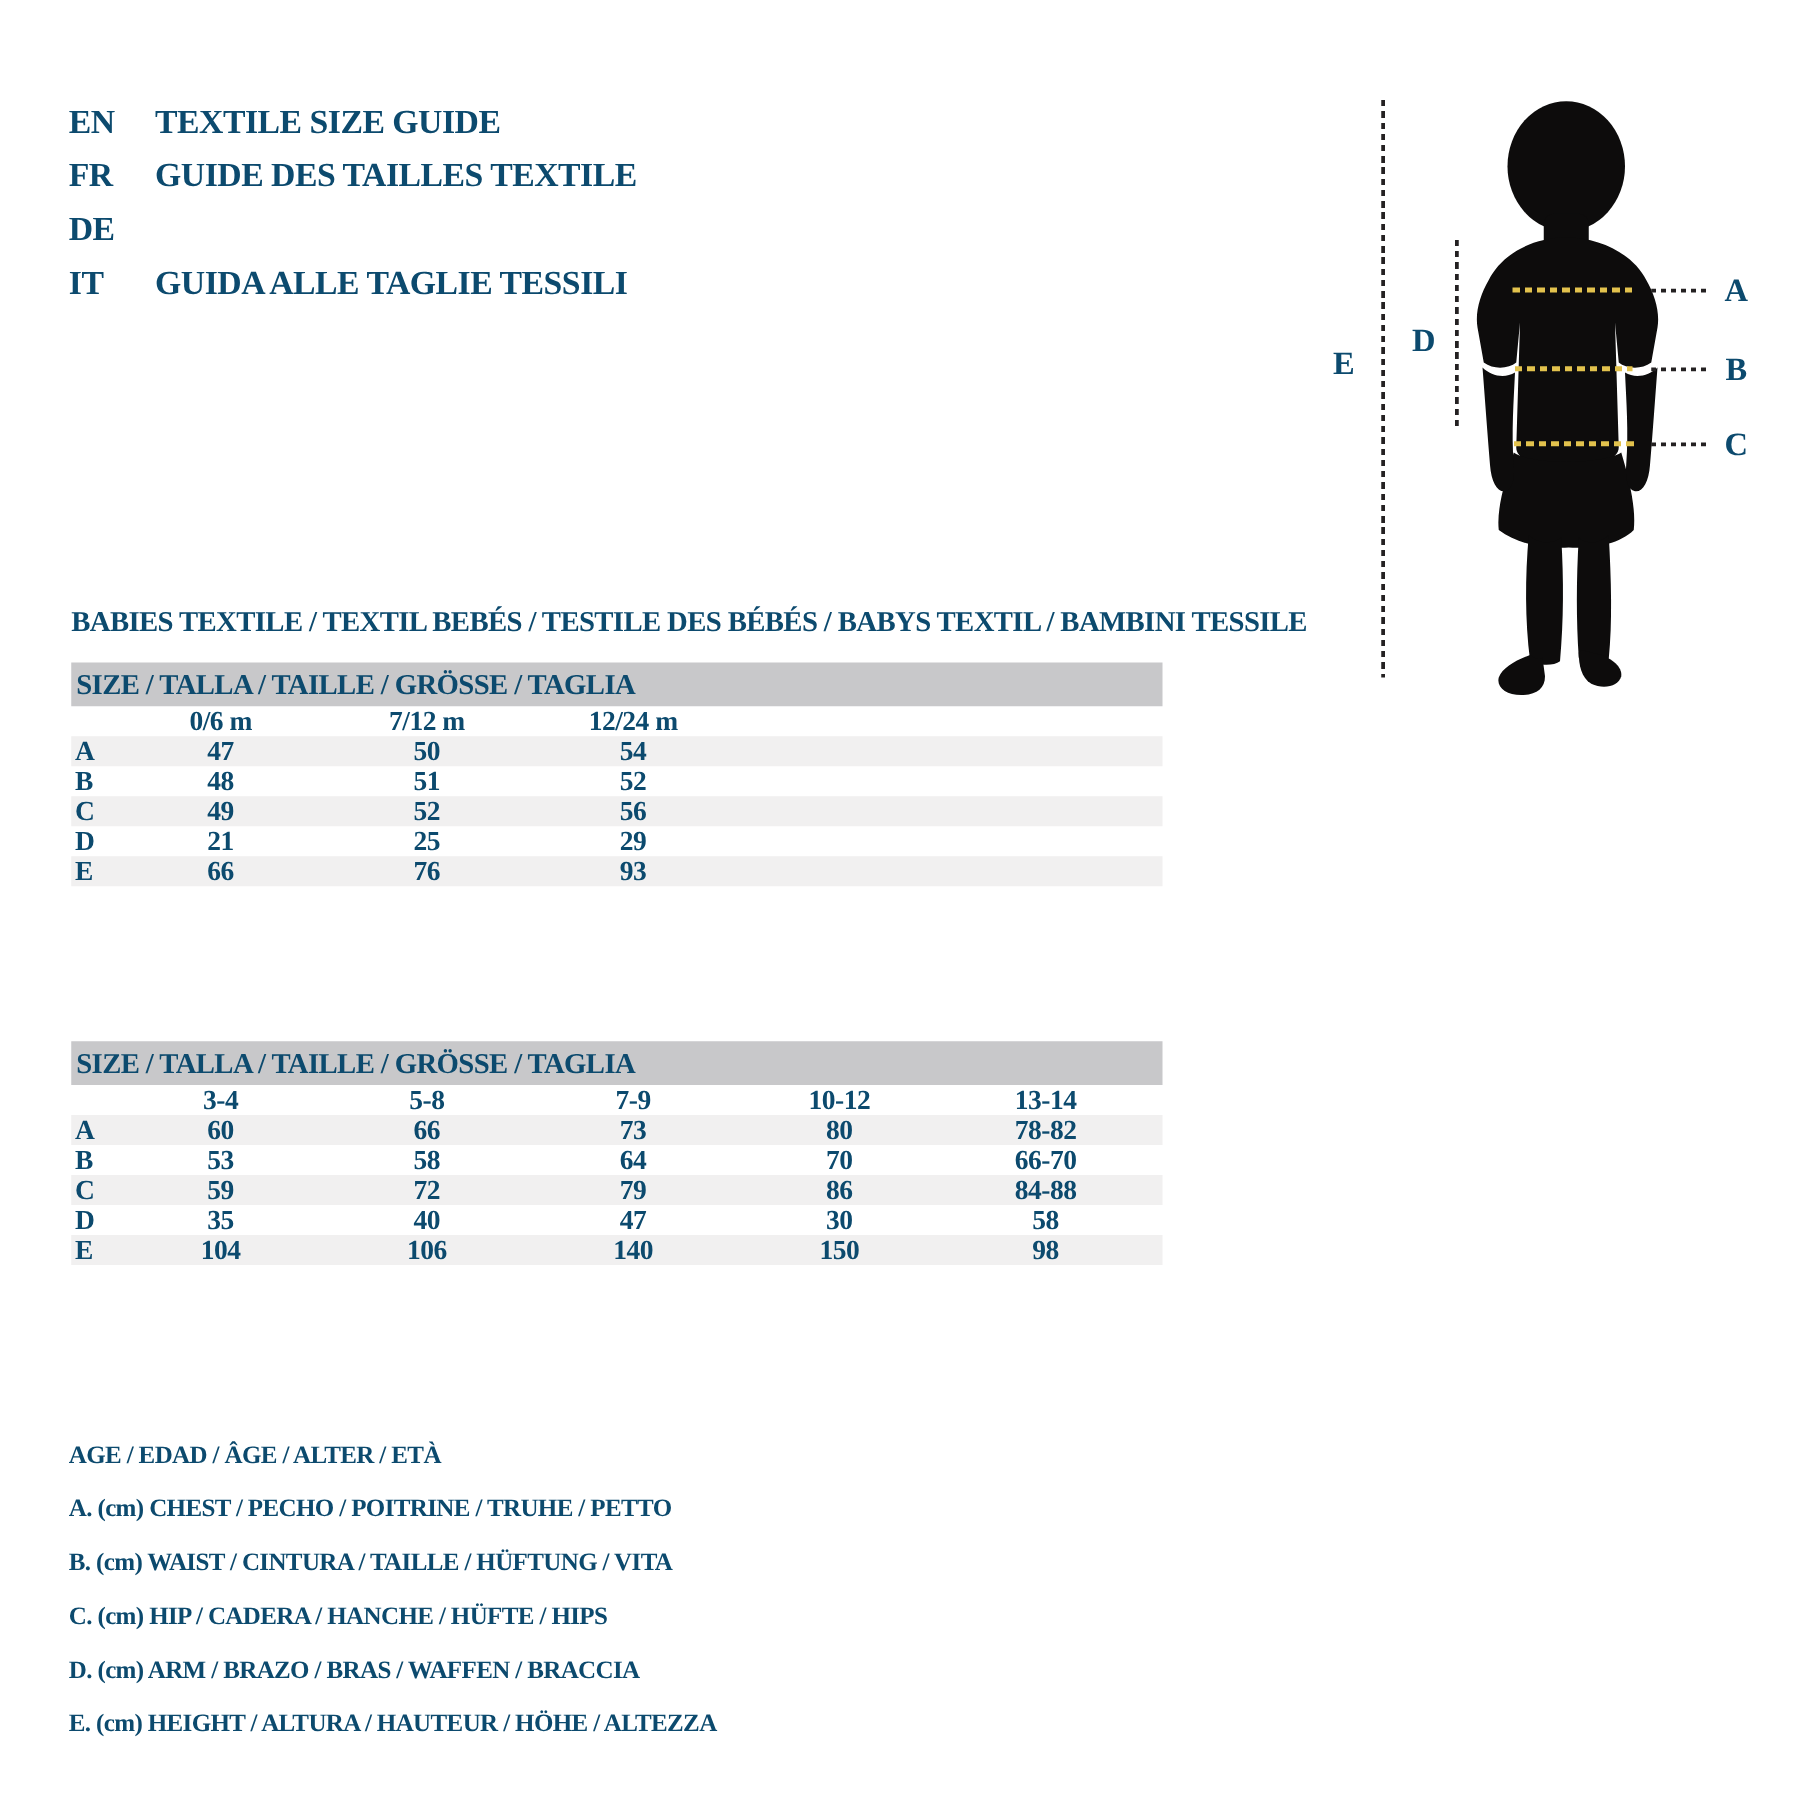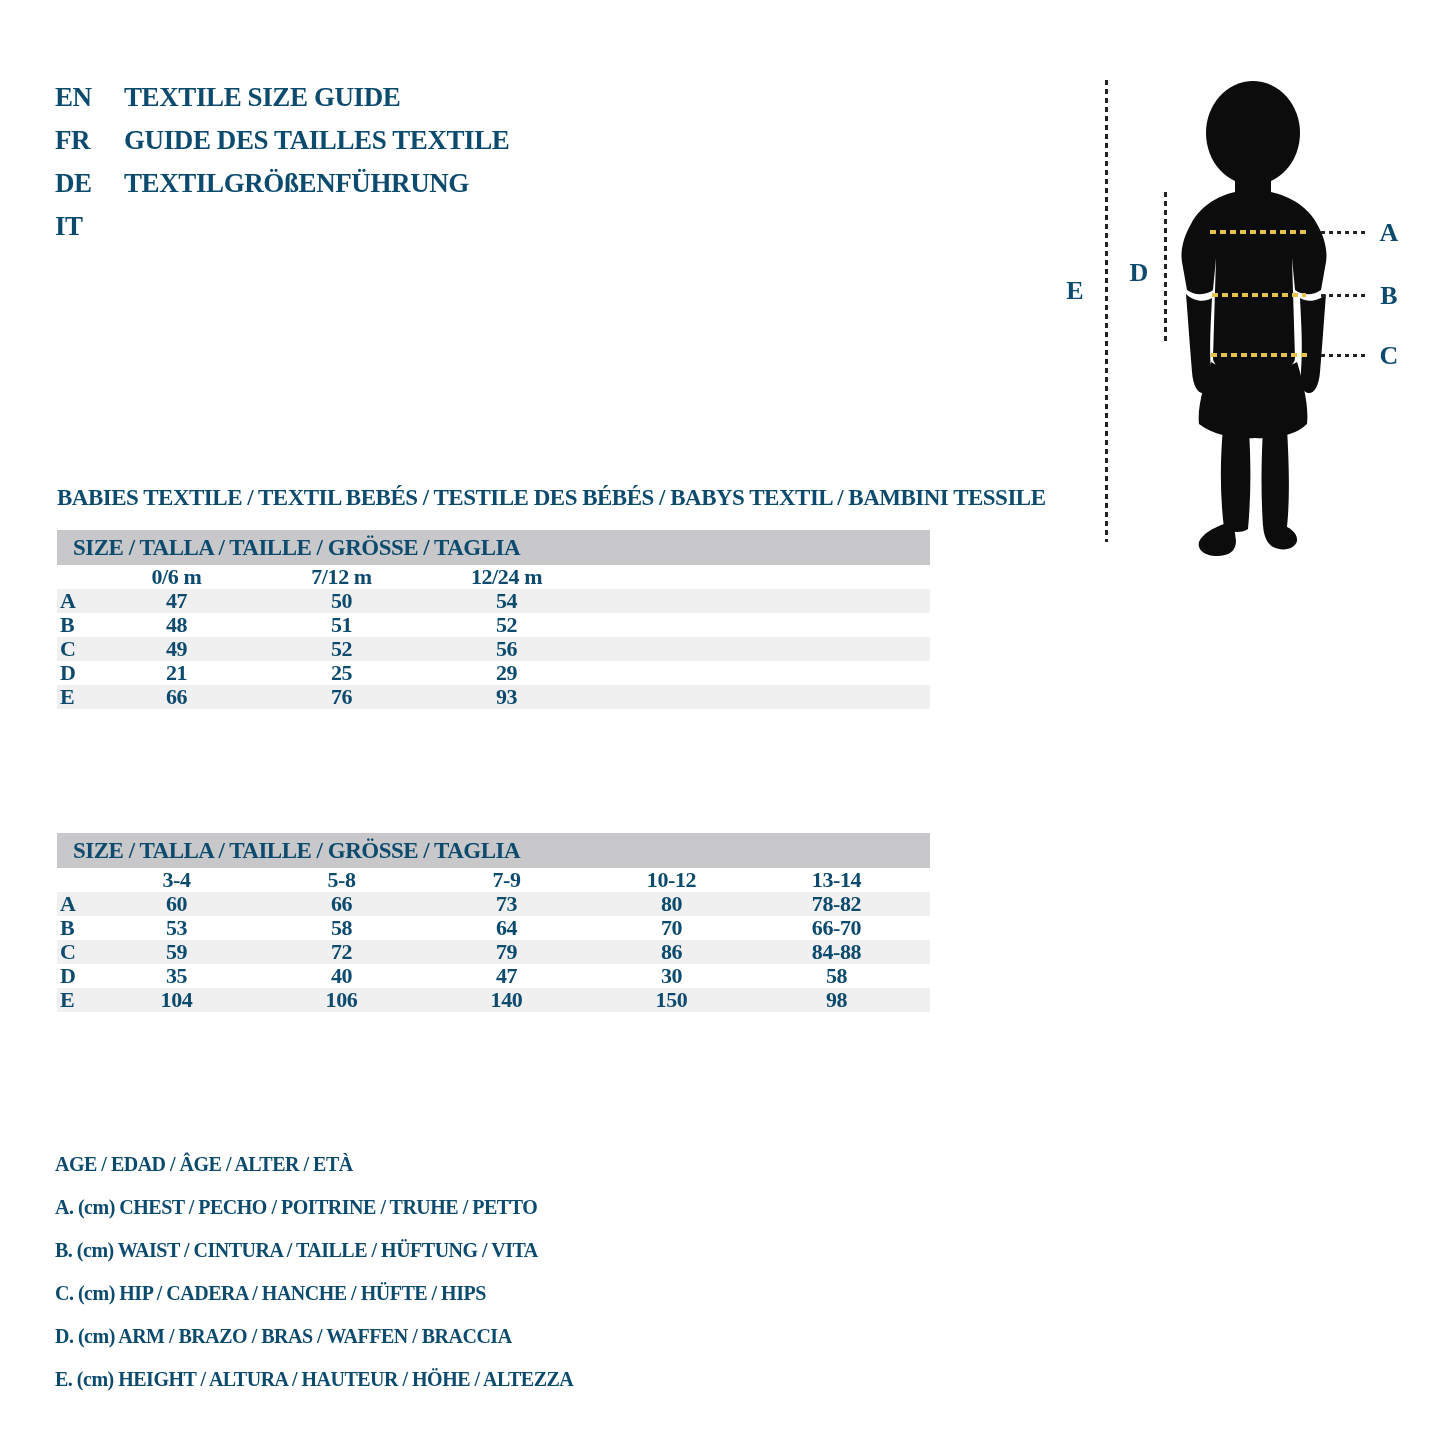--- a/index.html
+++ b/index.html
@@ -32,21 +32,21 @@
     background-image:repeating-linear-gradient(to right,#242122 0px,#242122 4px,transparent 4px,transparent 8px);}
   .bdots-a{left:1321px;top:231px;width:44px;}
   .bdots-b{left:1321px;top:294px;width:44px;}
   .bdots-c{left:1321px;top:354px;width:44px;}
   
   .section{position:absolute;left:57px;width:1160px;}
   .sec-babies{top:486px;}
   .sec-children{top:807px;}
   .sec-title{font-size:23px;font-weight:700;letter-spacing:-0.5px;line-height:23px;white-space:nowrap;}
   .size-bar{margin-top:21px;width:873px;height:35px;background:#c8c8ca;display:flex;align-items:center;
-    box-sizing:border-box;padding-left:16px;font-size:23px;font-weight:700;letter-spacing:-0.5px;}
+    box-sizing:border-box;padding-left:4px;font-size:23px;font-weight:700;letter-spacing:-0.5px;}
   .sec-children .size-bar{margin-top:26px;}
   .trow{display:flex;height:24px;align-items:center;width:873px;font-size:22px;font-weight:700;letter-spacing:-0.4px;}
   .c0{flex:0 0 37px;box-sizing:border-box;padding-left:3px;}
   .col{flex:0 0 165px;text-align:center;}
   .tbody .trow:nth-child(odd){background:#f1f0f0;}
   
   .legend{position:absolute;left:55px;top:1143px;}
   .legend-line{height:43px;display:flex;align-items:center;font-size:20px;font-weight:700;letter-spacing:-0.5px;white-space:nowrap;}
 </style>
 </head>
@@ -58,24 +58,24 @@
     <div class="lang-row">
       <span class="lang-code">EN</span>
       <span class="lang-title">TEXTILE SIZE GUIDE</span>
     </div>
     <div class="lang-row">
       <span class="lang-code">FR</span>
       <span class="lang-title">GUIDE DES TAILLES TEXTILE</span>
     </div>
     <div class="lang-row">
       <span class="lang-code">DE</span>
-      <span class="lang-title">TEXTILGRÖßENFÜHRUNG</span>
     </div>
     <div class="lang-row">
       <span class="lang-code">IT</span>
+      <span class="lang-title">GUIDA ALLE TAGLIE TESSILI</span>
     </div>
   </div>
 
   <div class="vdots vline-e"></div>
   <div class="vdots vline-d"></div>
   <div class="mlabel label-e">E</div>
   <div class="mlabel label-d">D</div>
 
   <svg class="silhouette" viewBox="0 0 162 496" xmlns="http://www.w3.org/2000/svg">
     <g fill="#0d0c0c">

